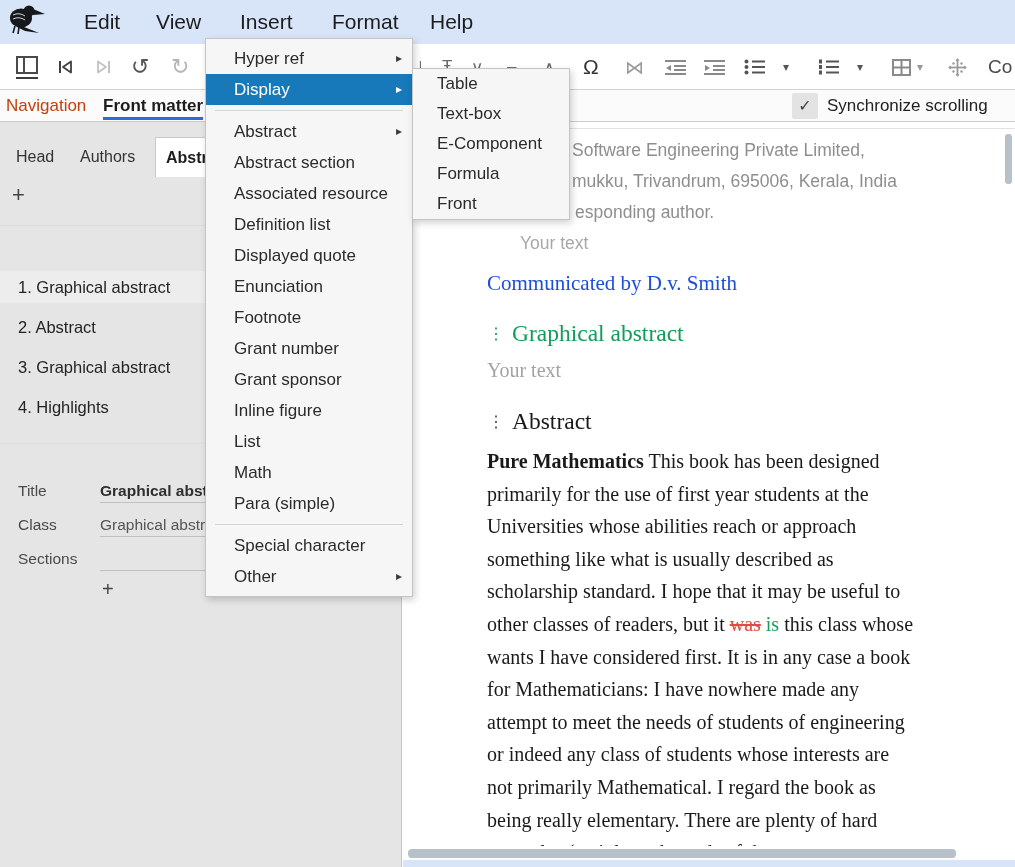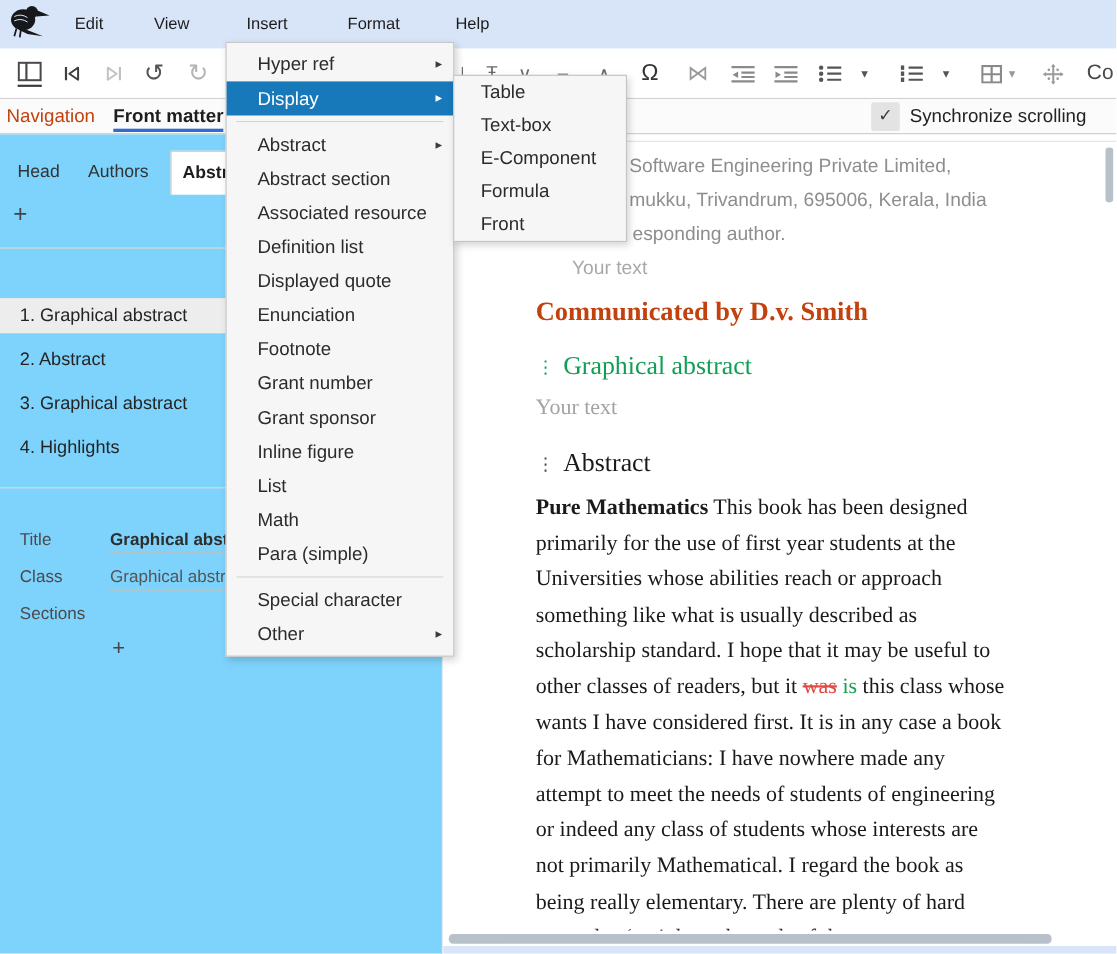--- a/index.html
+++ b/index.html
@@ -3,60 +3,60 @@
 <meta charset="utf-8">
 <style>
   * { margin:0; padding:0; box-sizing:border-box; }
   html,body { width:1015px; height:867px; }
   body { font-family:"Liberation Sans", sans-serif; background:#fff; }
   .root { position:relative; width:1015px; height:867px; overflow:hidden; background:#fff; }
 
   
   .menubar { position:absolute; left:0; top:0; width:1015px; height:44px; background:#d8e5f8; z-index:10; }
   .logo { position:absolute; left:5px; top:3px; width:44px; height:38px; }
-  .menu-item { position:absolute; top:0; height:44px; line-height:44px; font-size:15px; color:#1c1c1c; cursor:default; }
+  .menu-item { position:absolute; top:0; height:44px; line-height:44px; font-size:21px; color:#1c1c1c; cursor:default;margin-left:16px; }
 
   
   .toolbar { position:absolute; left:0; top:44px; width:1015px; height:46px; background:#ffffff; border-bottom:1px solid #d2d2d2; z-index:5; }
   .tb { position:absolute; top:0; height:46px; display:flex; align-items:center; color:#666; }
   .tb-glyph { font-size:20px; color:#555; }
   .tb-glyph.dim { color:#b5b5b5; }
   .tb-glyph.partial { font-size:17px; color:#6a6a6a; }
   .tb-caret { font-size:12px; color:#555; }
   .panel-wrap { display:flex; flex-direction:column; align-items:center; }
   .panel-underline { width:22px; height:2px; background:#3c3c3c; margin-top:3px; }
   .tb-text { font-size:19px; color:#4a4a4a; }
 
   
   .tabrow { position:absolute; left:0; top:90px; width:1015px; height:32px; background:#fbfbfb; border-bottom:1px solid #cccccc; z-index:5; }
   .view-tab { position:absolute; top:2px; height:28px; line-height:28px; font-size:17px; color:#c2410c; }
   .view-tab.active { font-weight:bold; color:#1d1d1d; border-bottom:3px solid #2f6bd0; }
   .sync-box { position:absolute; left:792px; top:3px; width:26px; height:26px; background:#e3e3e3; border-radius:2px; text-align:center; line-height:26px; font-size:16px; color:#3c3c3c; }
   .sync-label { position:absolute; left:827px; top:2px; height:28px; line-height:28px; font-size:17px; color:#222; }
 
   
-  .sidebar { position:absolute; left:0; top:122px; width:402px; height:745px; background:#7dd3fc; border-right:1px solid #c6c6c6; z-index:1; }
+  .sidebar { position:absolute; left:0; top:122px; width:402px; height:745px; background:#e5e5e5; border-right:1px solid #c6c6c6; z-index:1; }
   .sb-tab { position:absolute; font-size:16px; color:#333; height:40px; line-height:40px; }
   .sb-tab.active { font-weight:bold; color:#1d1d1d; background:#fff; border:1px solid #c9c9c9; border-bottom:none; padding:0 10px; }
   .sb-plus { position:absolute; left:12px; top:60px; font-size:22px; color:#444; width:24px; height:26px; line-height:26px; }
   .sb-divider { position:absolute; left:0; width:402px; height:1px; background:#dddddd; }
   .nav-item { position:absolute; left:0; width:402px; height:32px; line-height:32px; padding-left:18px; font-size:16.5px; color:#242424; }
   .nav-item.sel { background:#ededed; }
   .form-label { position:absolute; left:18px; font-size:15.5px; color:#4a4a4a; height:24px; line-height:24px;text-align:right; }
   .form-value { position:absolute; left:100px; width:145px; font-size:15.5px; height:24px; line-height:24px; color:#555; border-bottom:1px solid #c0c0c0; white-space:nowrap; overflow:visible; }
   .form-value.bold { font-weight:bold; color:#2e2e2e; }
   .form-plus { position:absolute; left:102px; font-size:20px; color:#444; height:24px; line-height:24px; }
 
   
   .content { position:absolute; left:403px; top:122px; width:612px; height:745px; background:#fff; z-index:0; }
   .doc-top-border { position:absolute; left:403px; top:128px; width:612px; height:1px; background:#e2e2e2; }
   .gray-line { position:absolute; font-size:17.5px; color:#8e8e8e; height:22px; line-height:22px; white-space:nowrap; }
   .gray-line.placeholder { color:#a8a8a8; }
   .serif { font-family:"Liberation Serif", serif; }
-  .communicated { position:absolute; left:487px; top:271px; font-size:24px; color:#c2410c; white-space:nowrap;font-weight:bold; }
+  .communicated { position:absolute; left:487px; top:271px; font-size:21px; color:#1d4ed8; white-space:nowrap; }
   .doc-heading { position:absolute; display:flex; align-items:center; white-space:nowrap; }
   .doc-heading .marker { font-size:16px; margin-right:8px; font-family:"Liberation Sans", sans-serif; }
   .doc-heading .h-text { font-size:23.5px; }
   .heading-green, .heading-green .marker { color:#0f9e55; }
   .heading-dark .h-text { color:#1a1a1a; }
   .heading-dark .marker { color:#444; }
   .serif-placeholder { position:absolute; left:487px; top:359px; font-size:20px; color:#a3a3a3; }
   .para { position:absolute; left:487px; top:445px; width:432px; font-size:20px; line-height:32.6px; color:#1a1a1a; text-align:left; }
   .seg-bold { font-weight:bold; }
   .seg-deleted { color:#e14b42; text-decoration:line-through; }

